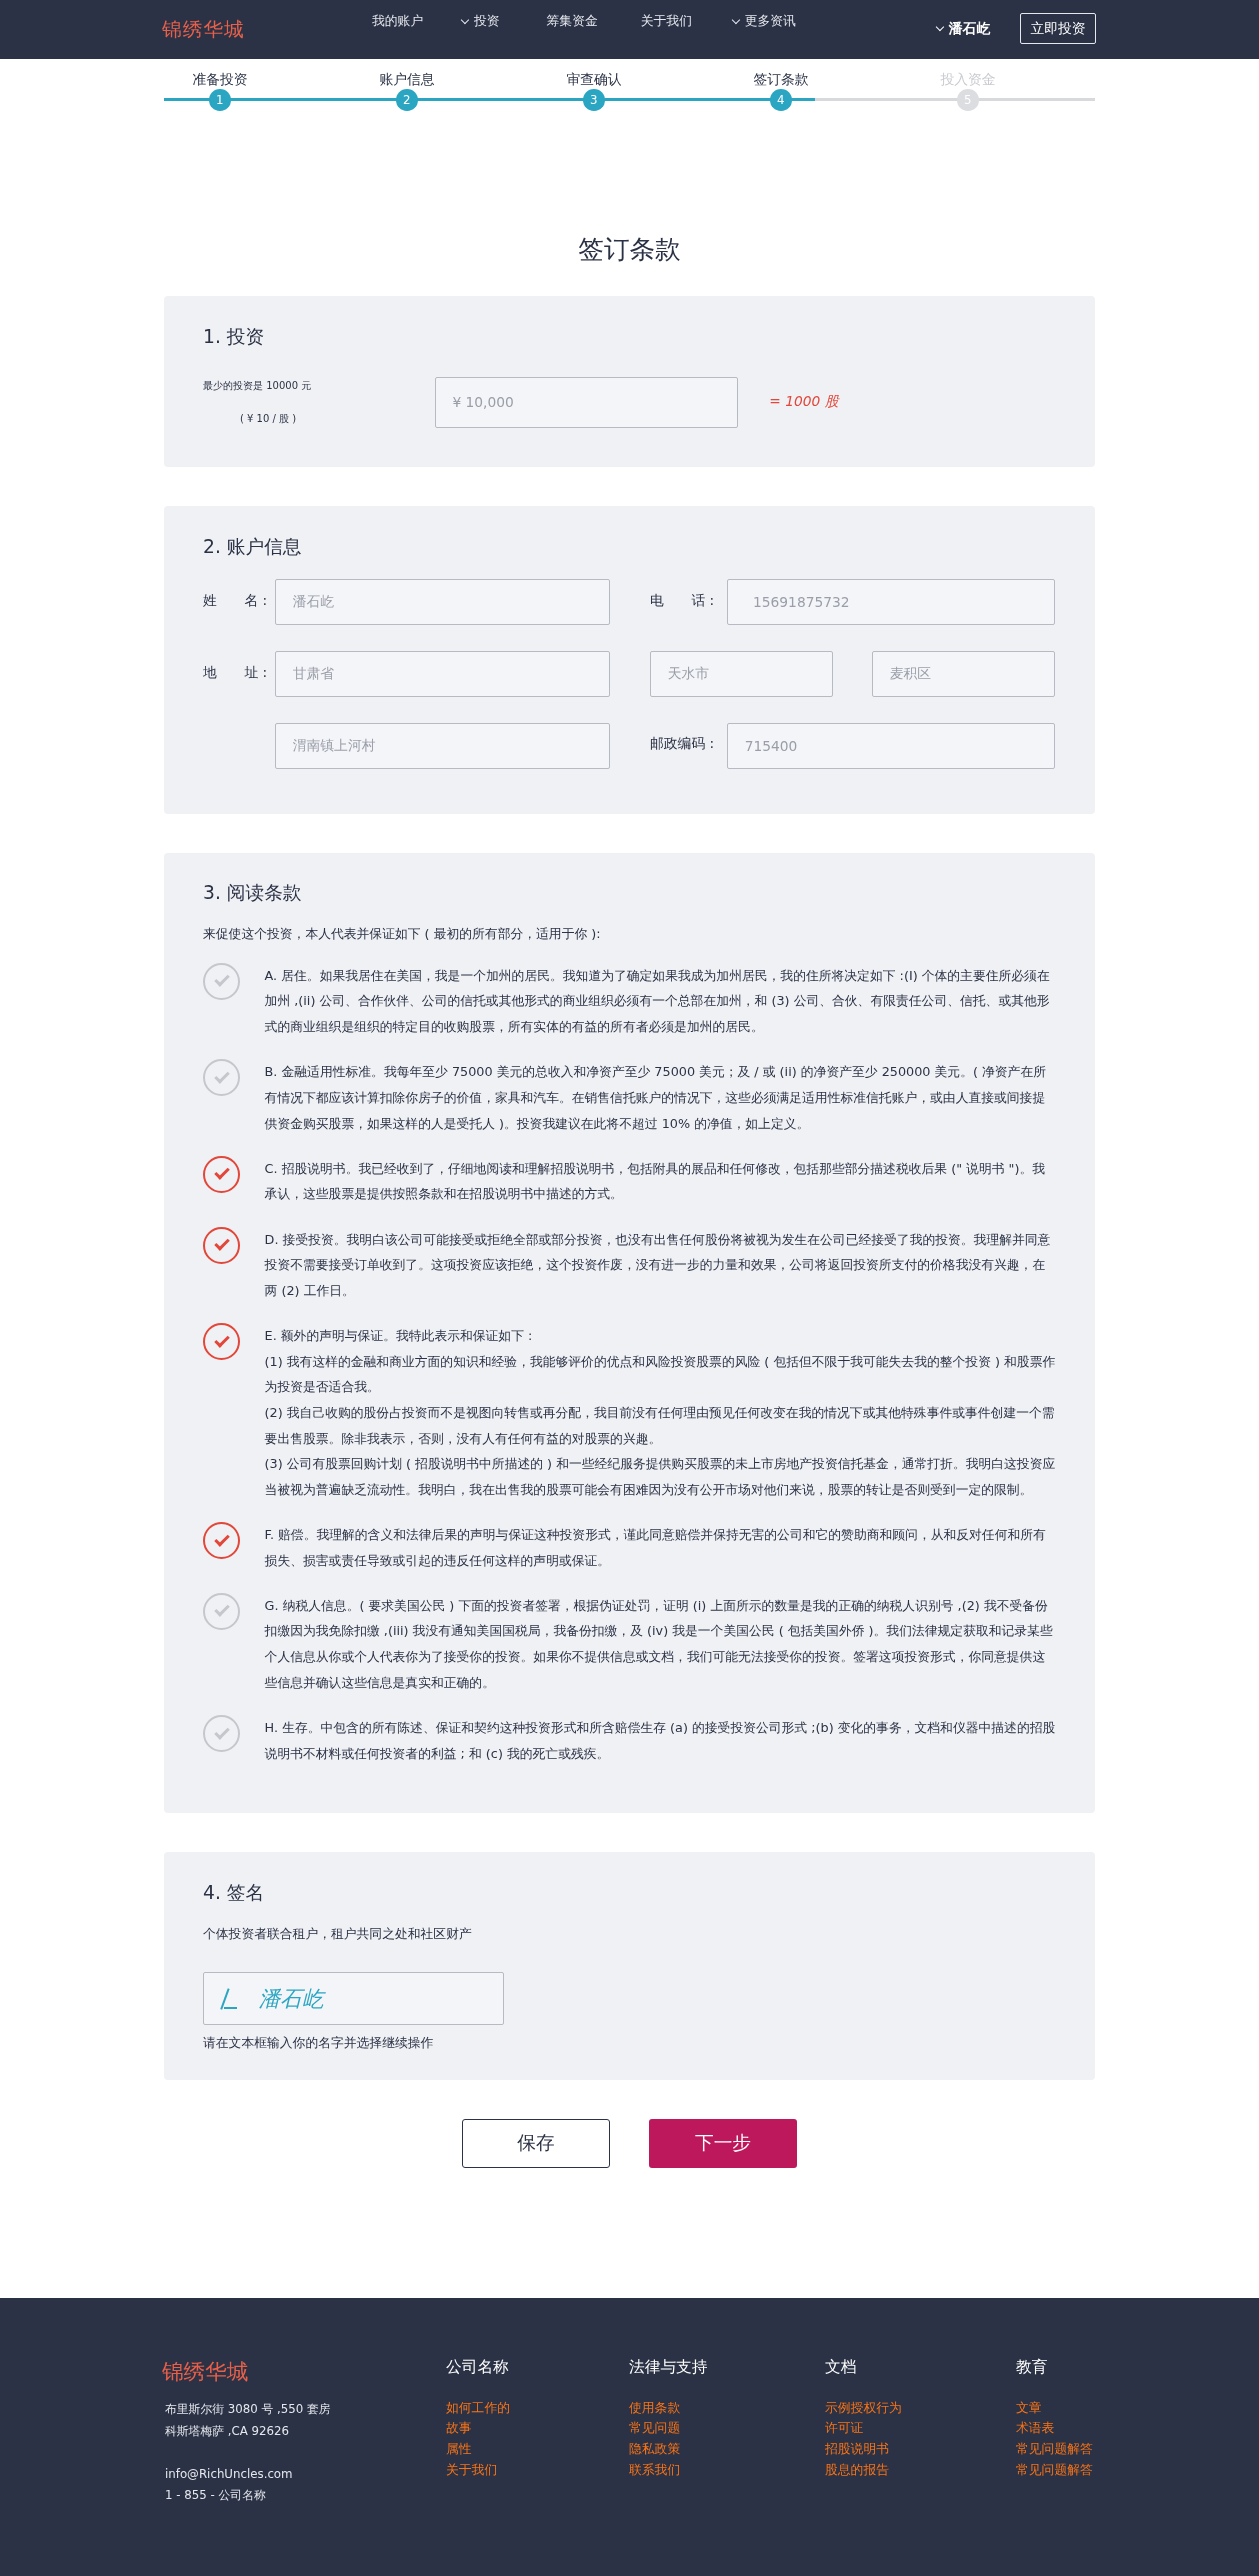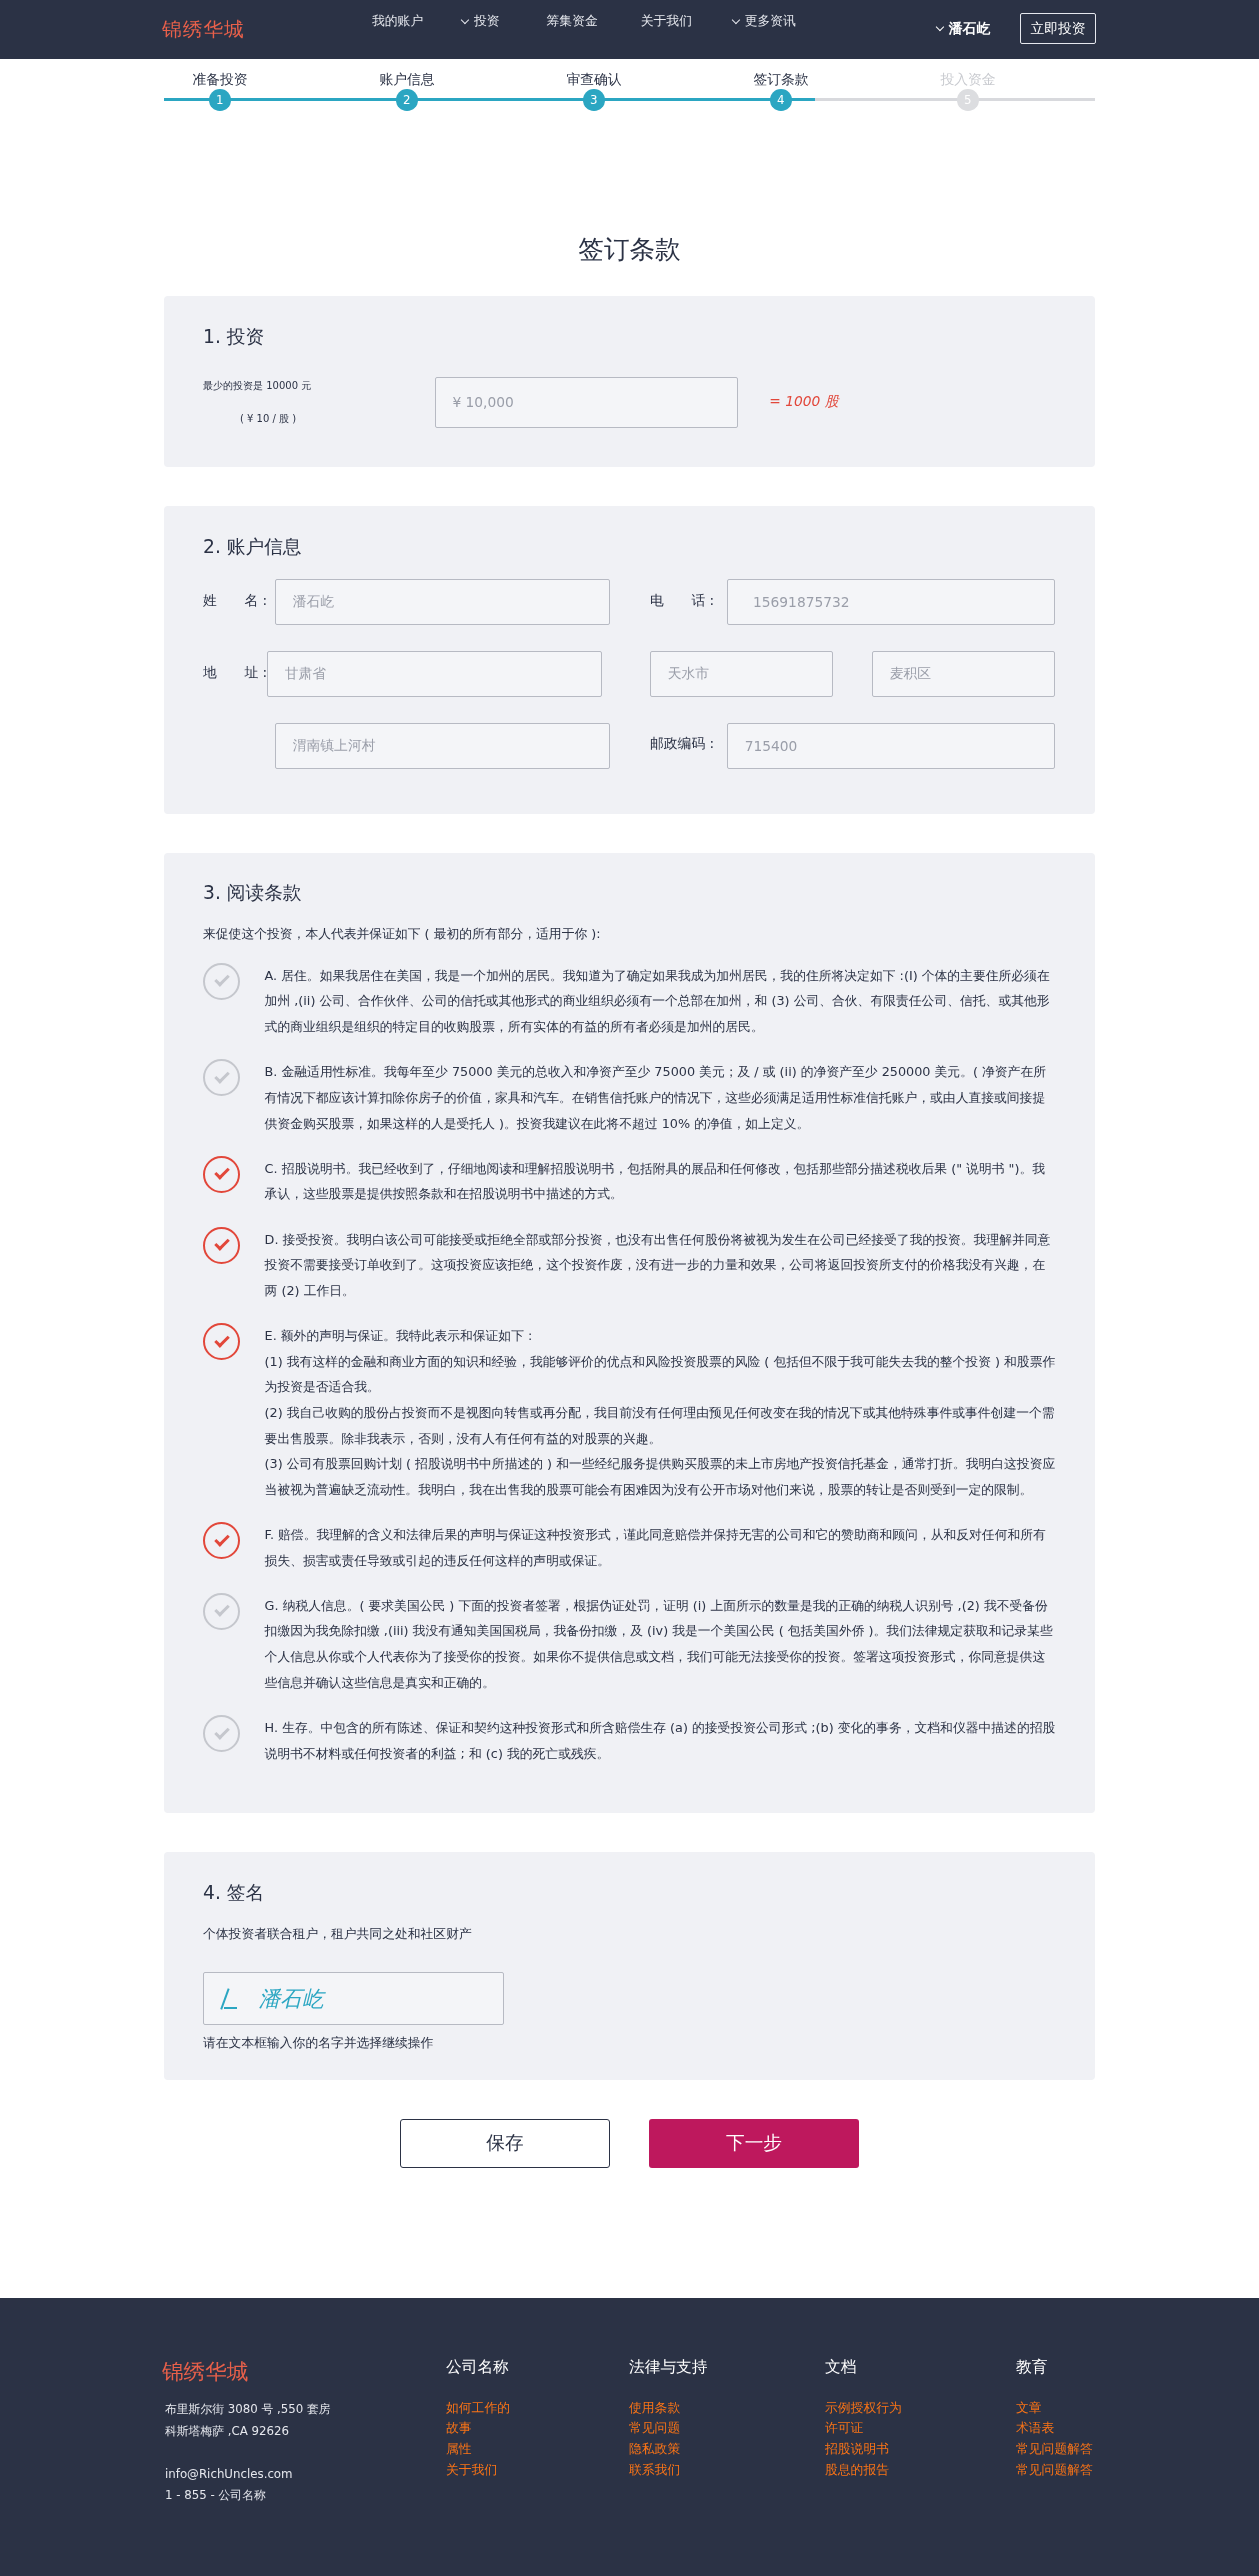--- a/index.html
+++ b/index.html
@@ -46,21 +46,21 @@
 
   .sig-sub { font-size: 12.8px; color: #2b3245; margin-bottom: 29.5px; }
   .sig-label { font-size: 13.8px; color: #2b3245; margin-bottom: 13.8px; }
   .sig-box { width: 301px; height: 53px; border: 1px solid #b7bac3; border-radius: 2px; background: #f4f5f8; display: flex; align-items: center; padding-left: 19.7px; }
   .pen { width: 2px; height: 21.6px; background: #2ba6c2; transform: rotate(20deg); margin-right: 0; position: relative; }
   .pen-line { width: 13.8px; height: 2px; background: #2ba6c2; position: absolute; left: 19.7px; bottom: 14.8px; }
   .sig-name { font-family: "DejaVu Serif", serif; font-style: italic; font-size: 21.6px; color: #2ba6c2; margin-left: 33px; }
   .sig-hint { font-size: 12.8px; color: #2b3245; margin-top: 9.8px; }
 
   .actions { display: flex; justify-content: center; margin-top: 9.8px; gap: 39px; }
-  .btn { width: 210px; height: 49px; font-size: 18.7px; display: flex; align-items: center; justify-content: center; border-radius: 3px; cursor: pointer; }
+  .btn { width: 148px; height: 49px; font-size: 18.7px; display: flex; align-items: center; justify-content: center; border-radius: 3px; cursor: pointer; }
   .btn-save { border: 1px solid #2b3245; background: #fff; color: #2b3245; }
   .btn-next { background: #be185d; color: #fff; }
 
   .footer { position: absolute; top: 2298px; left: 0; width: 1259px; height: 278px; background: #2b3245; color: #e6e8ee; }
   .footer .brand { position: absolute; left: 162px; top: 59px; font-size: 21.6px; color: #e8604a; }
   .footer .addr { position: absolute; left: 165px; top: 101px; font-size: 11.8px; line-height: 21.6px; color: #e6e8ee; }
   .footer .col { position: absolute; top: 59px; }
   .footer .col h4 { font-size: 15.7px; font-weight: normal; color: #fff; margin-bottom: 19.7px; }
   .footer .col a { display: block; font-size: 12.8px; line-height: 20.7px; color: #f97316; text-decoration: none; }
 </style>
@@ -140,21 +140,21 @@
 
     <div class="panel">
       <h2>2. 账户信息</h2>
       <div class="acct">
         <div class="lbl" style="left:0; top:12.8px;">姓　　名 :</div>
         <div class="field" style="left:72px; top:0; width:335px;">潘石屹</div>
         <div class="lbl" style="left:447px; top:12.8px;">电　　话 :</div>
         <div class="field" style="left:524px; top:0; width:328px;padding-left:25px;">15691875732</div>
 
         <div class="lbl" style="left:0; top:85px;">地　　址 :</div>
-        <div class="field" style="left:64px; top:72px; width:335px;">甘肃省</div>
+        <div class="field" style="left:72px; top:72px; width:335px;">甘肃省</div>
         <div class="field" style="left:447px; top:72px; width:183px;">天水市</div>
         <div class="field" style="left:669px; top:72px; width:183px;">麦积区</div>
 
         <div class="field" style="left:72px; top:144px; width:335px;">渭南镇上河村</div>
         <div class="lbl" style="left:447px; top:156px;">邮政编码 :</div>
         <div class="field" style="left:524px; top:144px; width:328px;">715400</div>
       </div>
     </div>
 
     <div class="panel">

